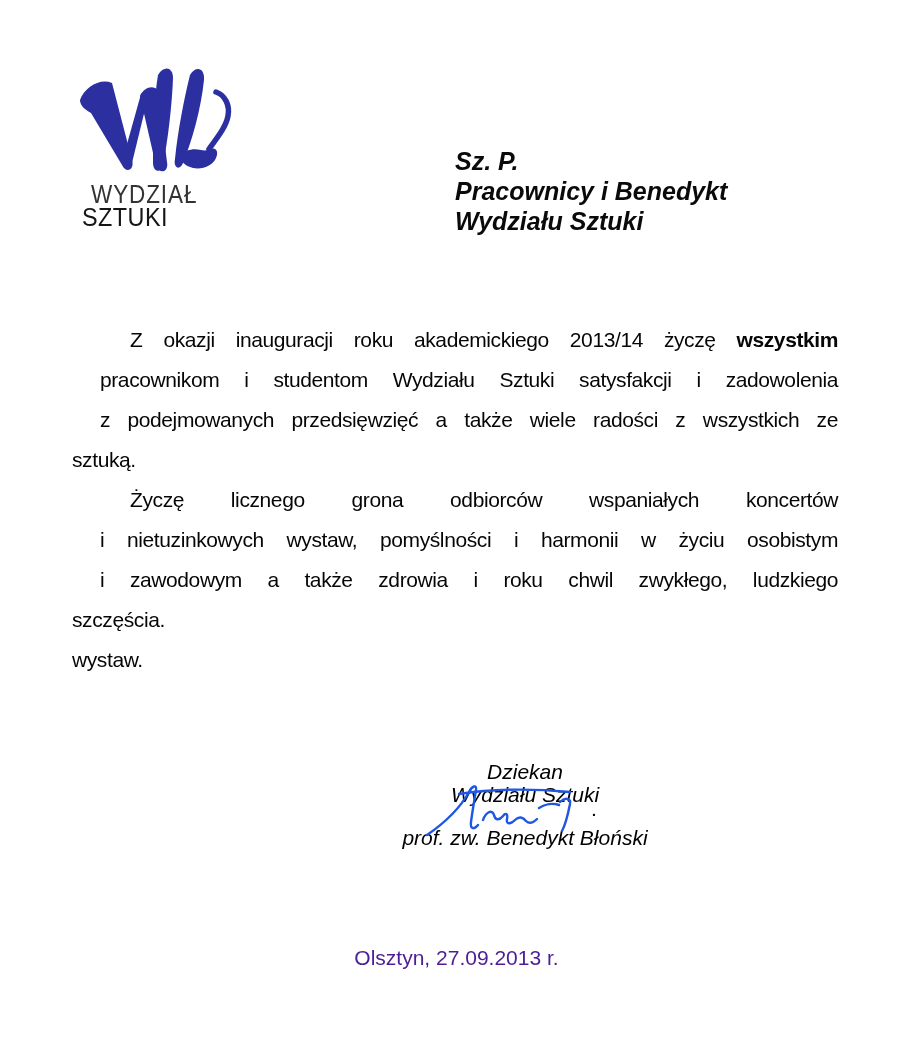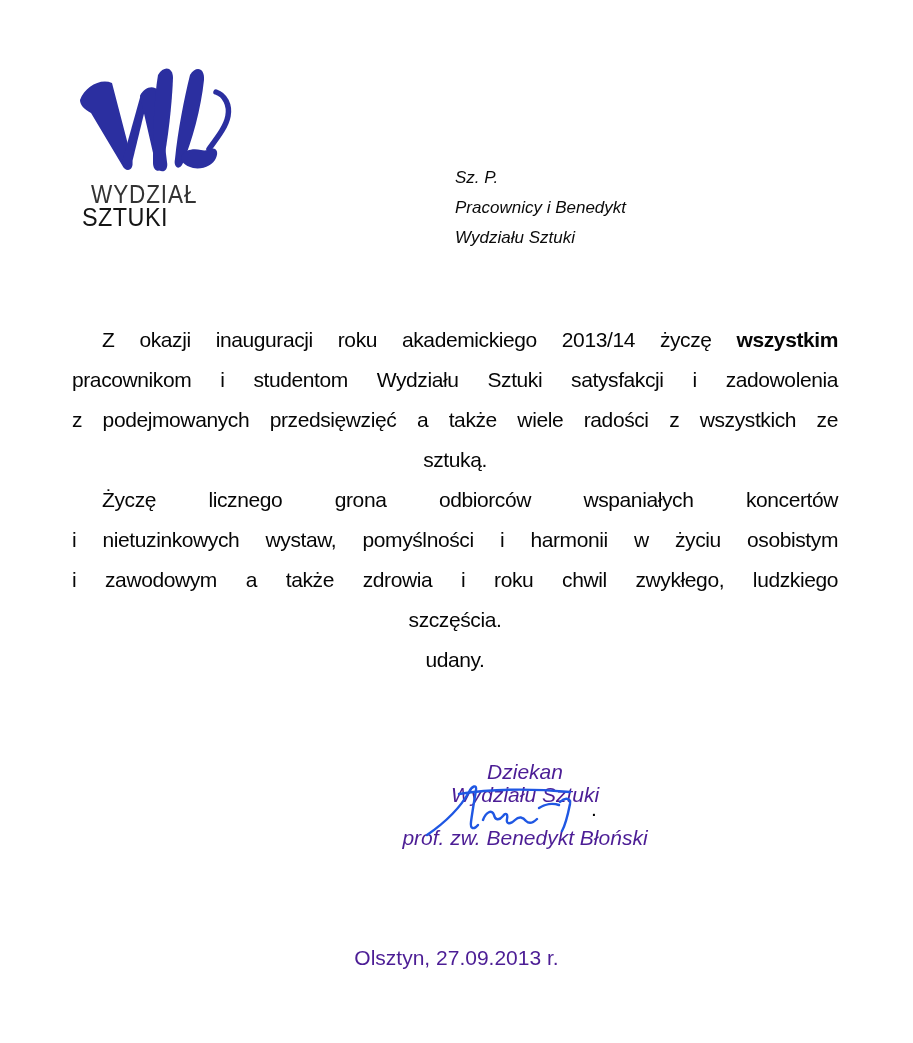--- a/index.html
+++ b/index.html
@@ -20,39 +20,39 @@
   }
   .logo-t2 {
     position:absolute; left:4px; top:138px;
     font-size:26px; font-weight:500; letter-spacing:0.5px; color:#151515;
     transform:scaleX(0.9); transform-origin:left top; white-space:nowrap;
   }
 
   
   .addressee {
     position:absolute; left:455px; top:146px;
-    font-size:17px; font-weight:normal; font-style:italic; line-height:30px;
-    color:#0a0a0a; white-space:nowrap;margin-top:17px;
+    font-size:25px; font-weight:bold; font-style:italic; line-height:30px;
+    color:#0a0a0a; white-space:nowrap;
   }
 
   
   .letter-body { position:absolute; left:72px; top:320px; width:766px; }
   .bline {
     height:40px; line-height:40px; font-size:21px; letter-spacing:-0.4px;
-    color:#060606; text-align:center;
+    color:#060606; text-align:left;
   }
-  .bline.just { text-align:justify; text-align-last:justify; }
+  .bline.just { text-align:justify; text-align-last:justify;margin-left:28px; }
   .bline.ind  { text-indent:30px; }
   .bline .b   { font-weight:bold; }
 
   
   .closing {
     position:absolute; left:340px; top:760px; width:370px;
     text-align:center; font-style:italic; font-size:21px; line-height:23px;
-    color:#4c1d95;
+    color:#000000;
   }
   .closing .spacer { height:20px; }
   .signature-svg { position:absolute; left:425px; top:778px; }
   .sig-period {
     position:absolute; left:591px; top:797px;
     font-size:21px; color:#000;
   }
 
   
   .date-line {
@@ -94,21 +94,21 @@
 
   <div class="letter-body">
       <div class="bline just ind"><span>Z okazji inauguracji roku akademickiego 2013/14 życzę </span><span class="b">wszystkim</span></div>
       <div class="bline just"><span>pracownikom i studentom Wydziału Sztuki satysfakcji i zadowolenia</span></div>
       <div class="bline just"><span>z podejmowanych przedsięwzięć a także wiele radości z wszystkich ze</span></div>
       <div class="bline"><span>sztuką.</span></div>
       <div class="bline just ind"><span>Życzę licznego grona odbiorców wspaniałych koncertów</span></div>
       <div class="bline just"><span>i nietuzinkowych wystaw, pomyślności i harmonii w życiu osobistym</span></div>
       <div class="bline just"><span>i zawodowym a także zdrowia i roku chwil zwykłego, ludzkiego</span></div>
       <div class="bline"><span>szczęścia.</span></div>
-      <div class="bline"><span>udany.</span></div>
+      <div class="bline"><span>wystaw.</span></div>
     </div>
 
   <div class="closing">
     <div>Dziekan</div>
     <div>Wydziału Sztuki</div>
     <div class="spacer"></div>
     <div>prof. zw. Benedykt Błoński</div>
   </div>
 
   <svg class="signature-svg" width="165" height="62" viewBox="0 0 165 62" aria-hidden="true" style="color: rgb(31, 87, 227);">

